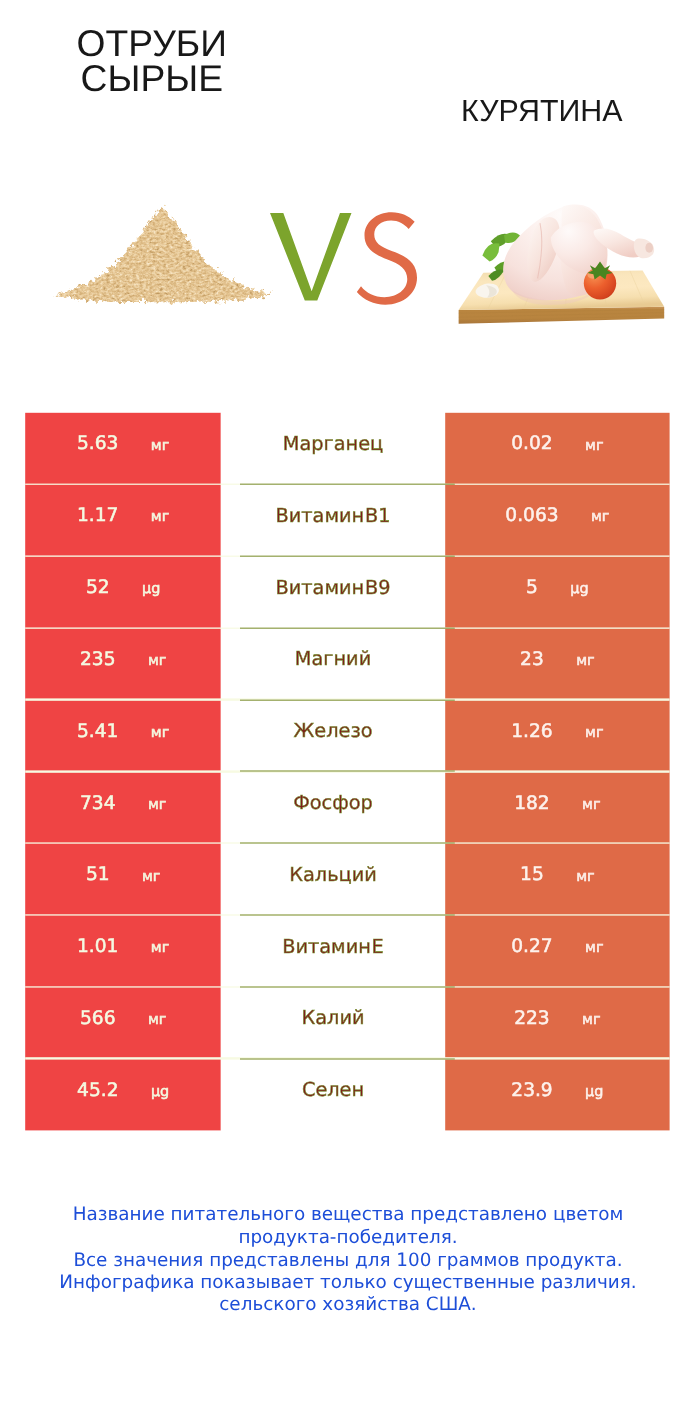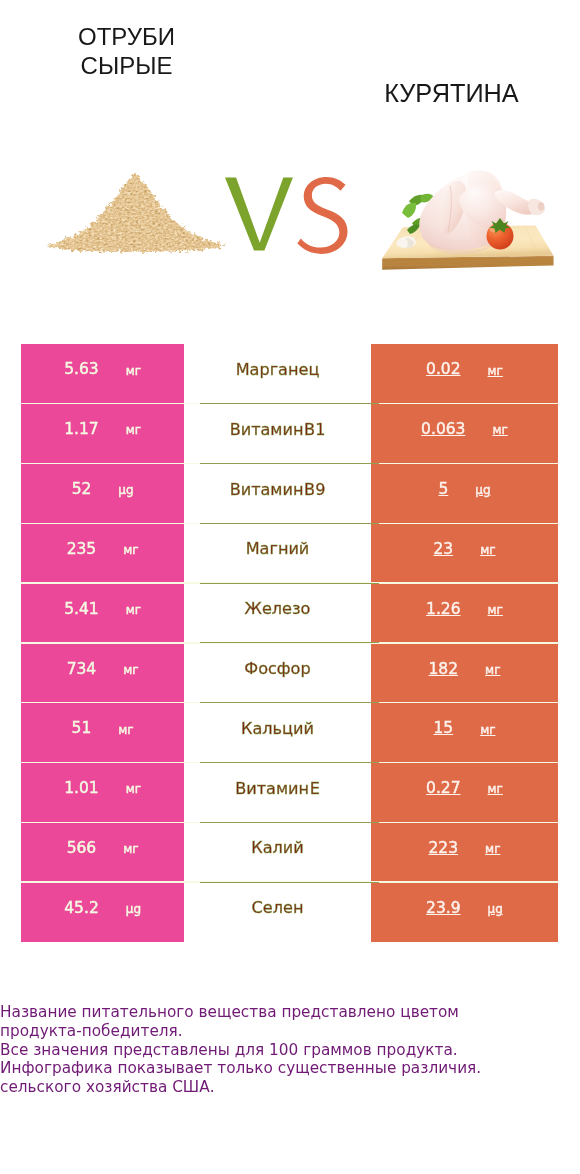--- a/index.html
+++ b/index.html
@@ -6,43 +6,43 @@
   html, body { margin:0; padding:0; }
   body {
     width: 580px; height: 1174px;
     background: #ffffff;
     font-family: "Liberation Sans", sans-serif;
     position: relative;
     overflow: hidden;
     -webkit-font-smoothing: antialiased;
   }
   .title-left { position:absolute; left:6.5px; top:21.6px; width:240px; text-align:center;
-     font-size:24px; color:#181818; line-height:29.2px; }
+     font-size:31px; color:#181818; line-height:29.2px; }
   .title-right { position:absolute; left:326.5px; top:50.5px; width:250px; text-align:center;
      font-size:25.3px; color:#181818; line-height:29.2px;margin-top:28px; }
   svg.art { position:absolute; }
   .table { position:absolute; left:21px; top:343.8px; width:537.2px; height:598.2px; }
   .row { display:flex; height:59.82px; position:relative; }
   .row .cell { height:59.82px; }
   
   .divs { position:absolute; left:21px; top:343.8px; width:537.2px; height:598.2px; pointer-events:none; }
   .dv { position:absolute; left:0; width:537.2px; height:1.5px; background:#F7FAE2; }
   .dv i { position:absolute; left:178.7px; top:0.3px; width:179.8px; height:1.0px; background:#909F52; display:block; }
   .cell { display:flex; align-items:center; justify-content:center;
           font-family:"DejaVu Sans", sans-serif;
           font-size:16.1px; font-weight:normal; letter-spacing:0px; padding-bottom:8.5px; }
   .c-mid { word-spacing:-4.5px; }
-  .c-left { width:177.7px; background:#ec4899; color:#F4FAE2; -webkit-text-stroke:0.45px #F4FAE2; }
+  .c-left { width:177.7px; background:#ef4444; color:#F4FAE2; -webkit-text-stroke:0.45px #F4FAE2; }
   .c-mid  { width:203px; background:#FFFFFF; color:#7f1d1d; -webkit-text-stroke:0.45px #74982E; }
-  .c-right{ width:204px; background:#DF6A47; color:#FDF2EC;text-decoration:underline; -webkit-text-stroke:0.45px #FDF2EC; }
+  .c-right{ width:204px; background:#DF6A47; color:#FDF2EC; -webkit-text-stroke:0.45px #FDF2EC; }
   .cell .num { font-size:15.5px; }
   .cell .unit { font-size:12.0px; margin-left:3.0px; position:relative; top:1.2px;padding-left:24px; }
-  .footer { position:absolute; left:0; top:1003px; width:580px; text-align:left;
+  .footer { position:absolute; left:0; top:1003px; width:580px; text-align:center;
             font-family:"DejaVu Sans", sans-serif;
-            font-size:15.3px; color:#701a75; line-height:18.82px; }
+            font-size:15.3px; color:#1d4ed8; line-height:18.82px; }
 </style>
 </head>
 <body>
 
 <div class="title-left">
   <div>ОТРУБИ</div>
   <div>СЫРЫЕ</div>
 </div>
 <div class="title-right">КУРЯТИНА</div>
 

